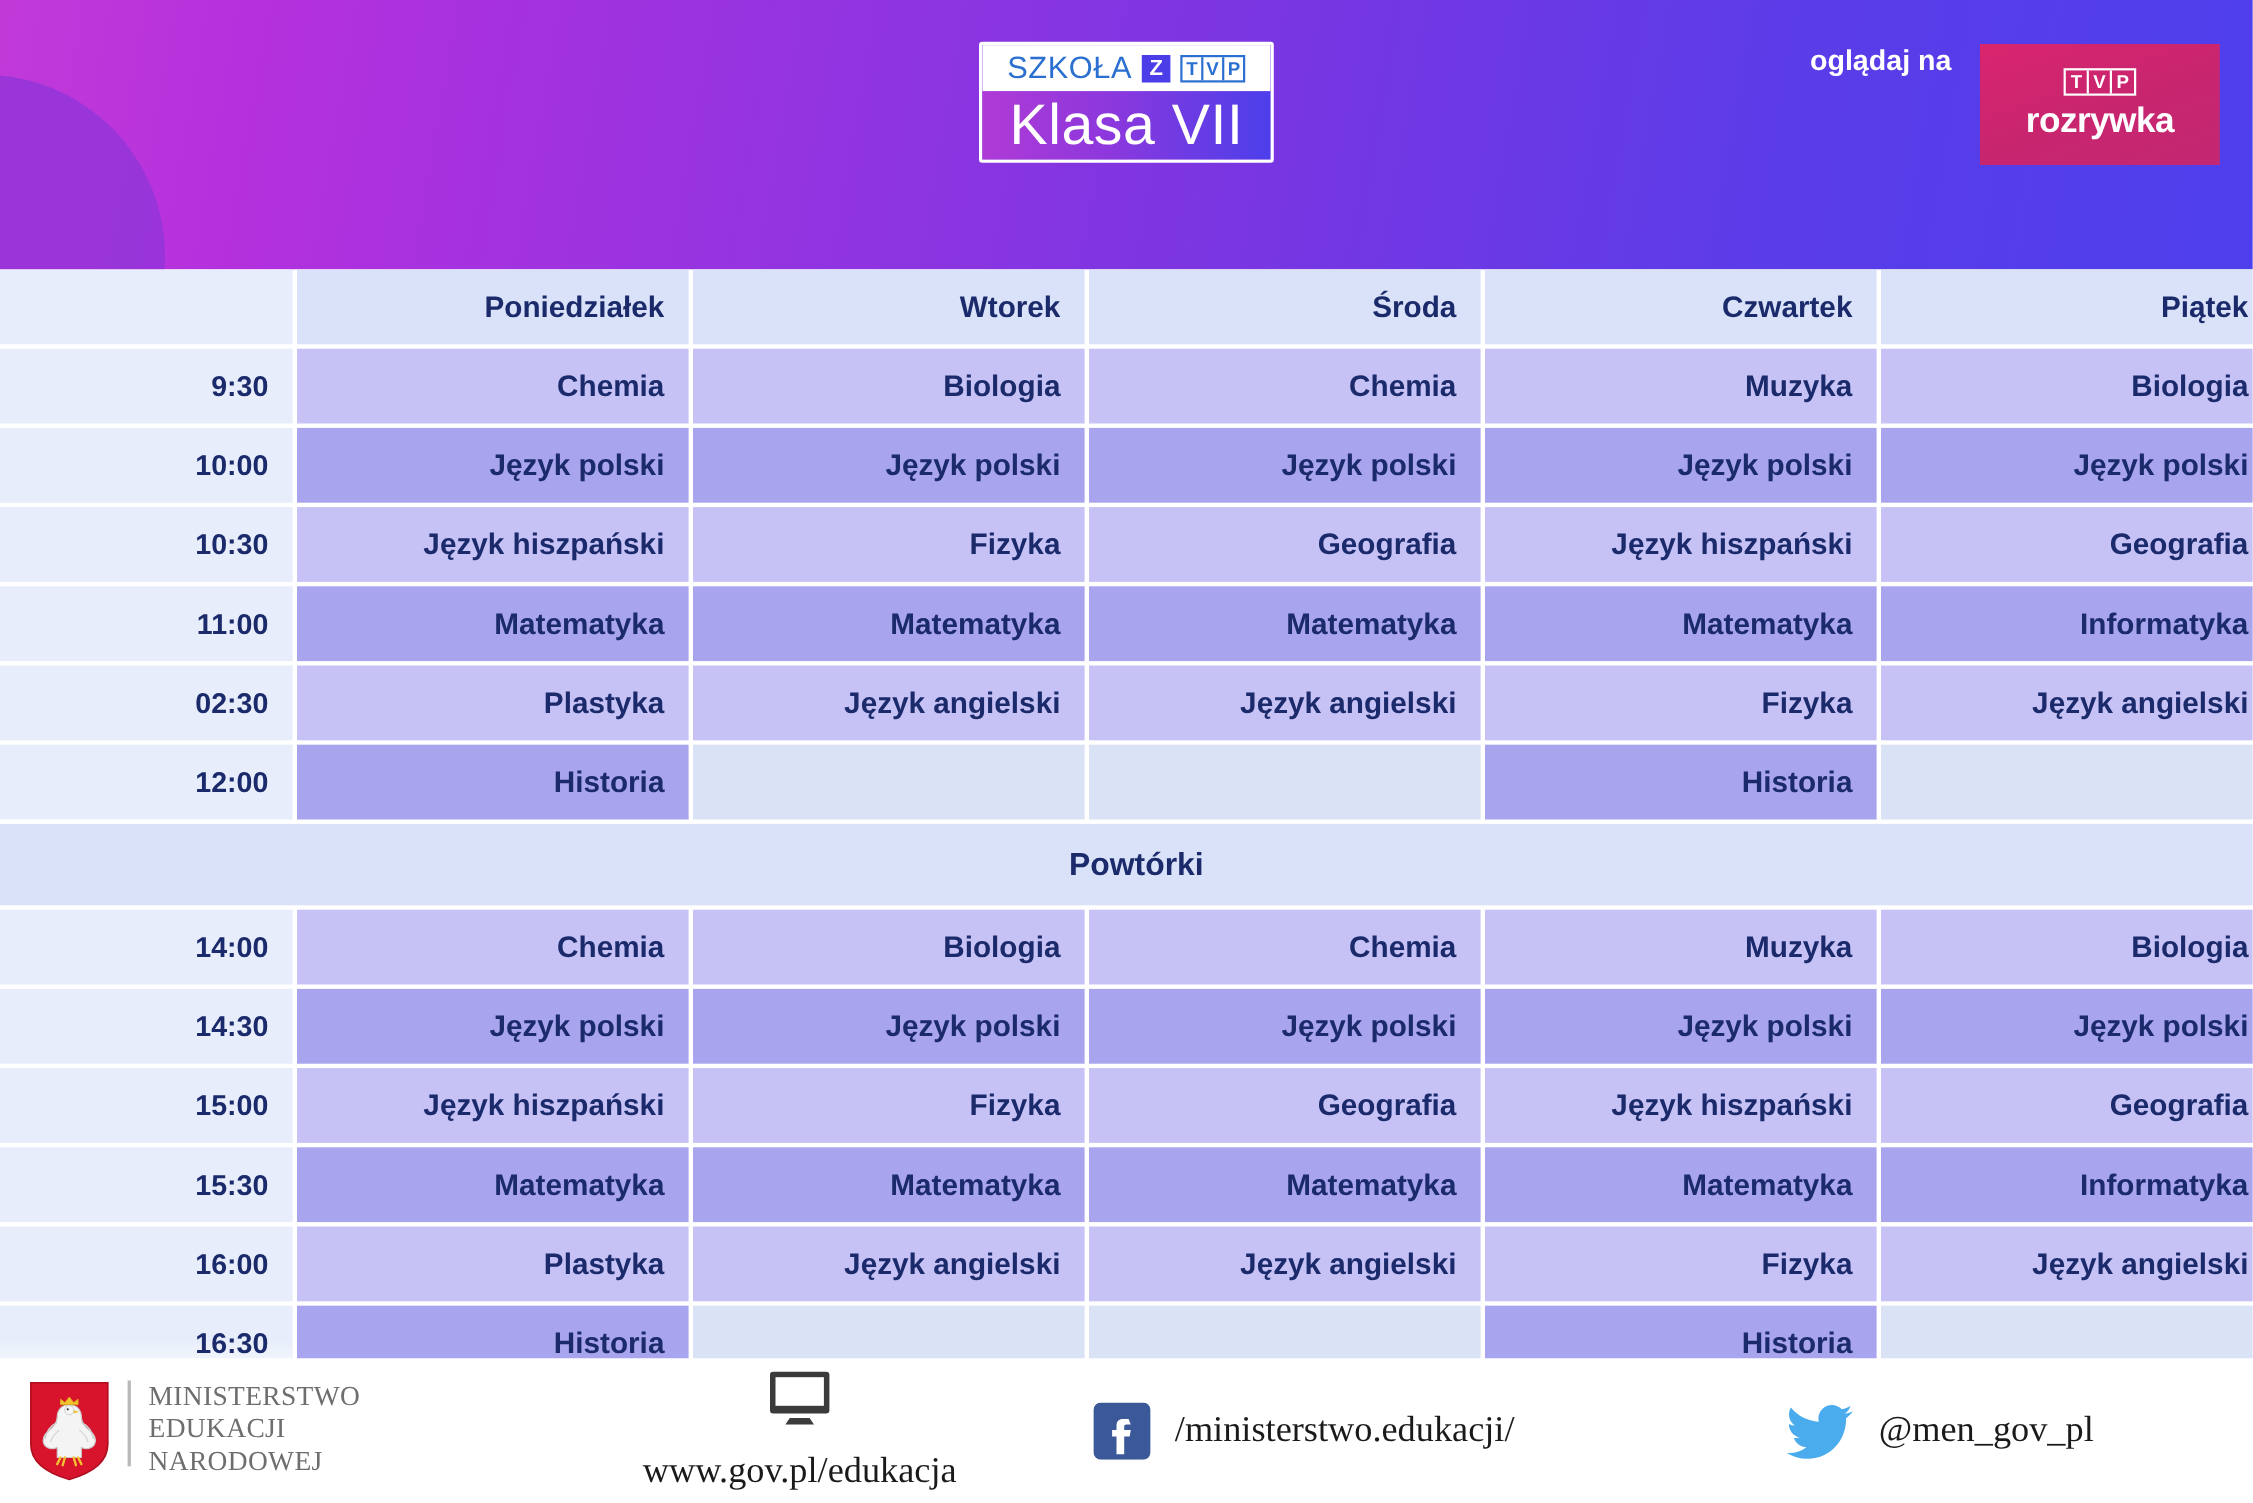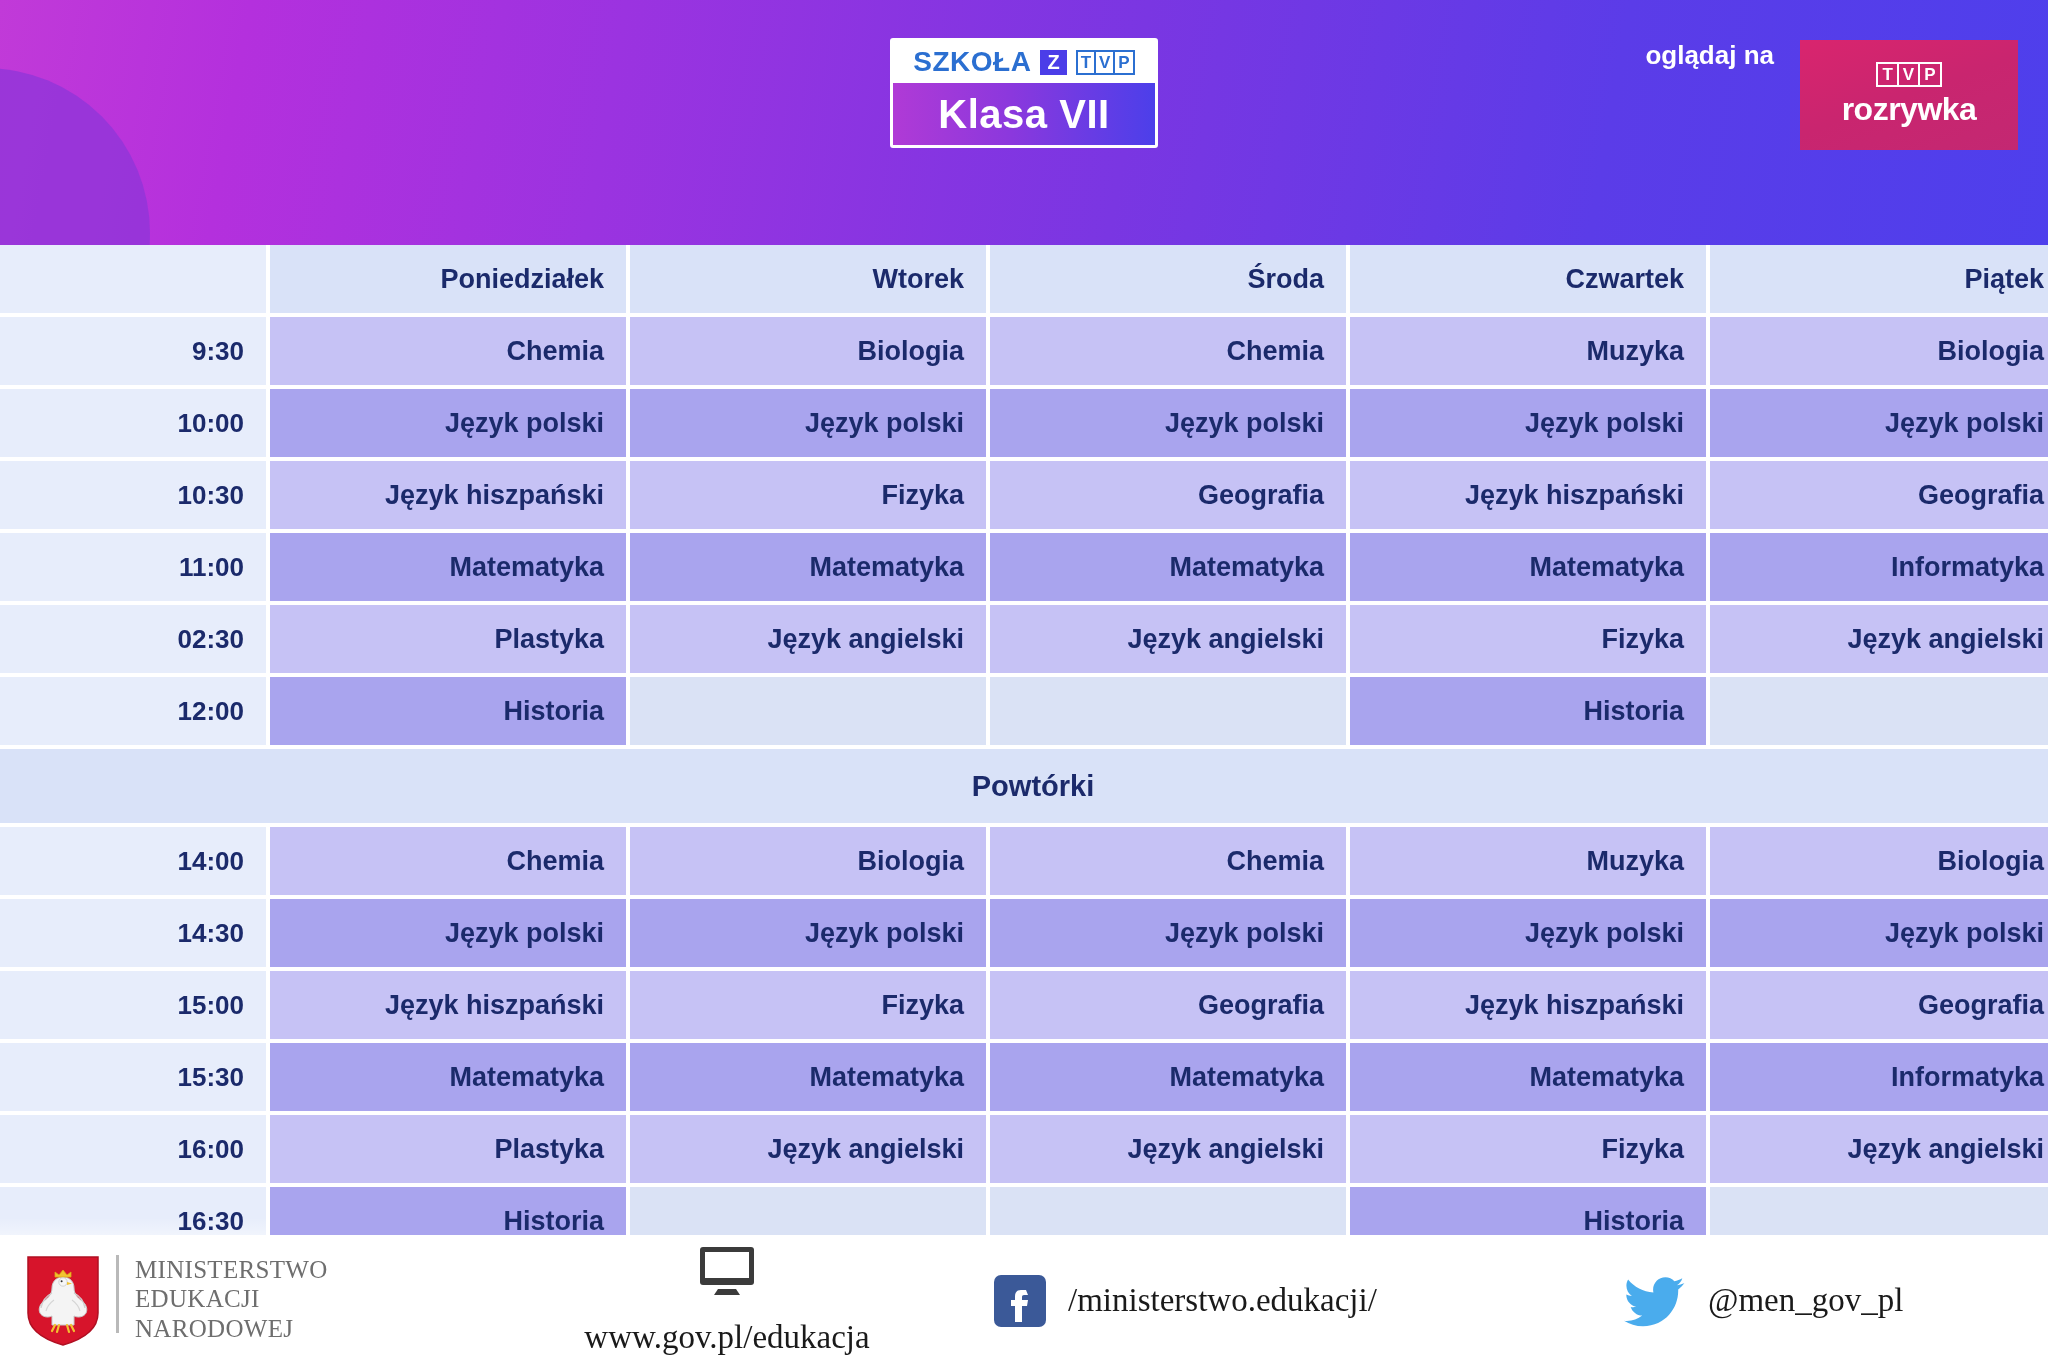--- a/index.html
+++ b/index.html
@@ -41,21 +41,21 @@
     height:42px;
     display:flex;
     align-items:center;
     justify-content:center;
     gap:9px;
     padding:0 10px;
   }
   .logo-szkola{
     color:#2b6fd1;
     font-size:28px;
-    font-weight:bold;
+    font-weight:normal;
     letter-spacing:.5px;
     font-family:"Liberation Sans", sans-serif;
   }
   .logo-z{
     color:#ffffff;
     background:#4b3de8;
     font-size:20px;
     font-weight:bold;
     padding:2px 7px 3px 7px;
     line-height:1;
@@ -76,22 +76,22 @@
   .tvp-badge span:last-child{ border-right:none; }
   .logo-bottom{
     height:62px;
     background:linear-gradient(90deg,#b03ad6 0%,#8b38dd 45%,#4c3fea 100%);
     display:flex;
     align-items:center;
     justify-content:center;
   }
   .logo-klasa{
     color:#ffffff;
-    font-size:40px;
-    font-weight:bold;
+    font-size:52px;
+    font-weight:normal;
     letter-spacing:.5px;
   }
   .watch-wrap{
     position:absolute;
     right:30px; top:40px;
     display:flex;
     align-items:flex-start;
     gap:26px;
   }
   .watch-label{

